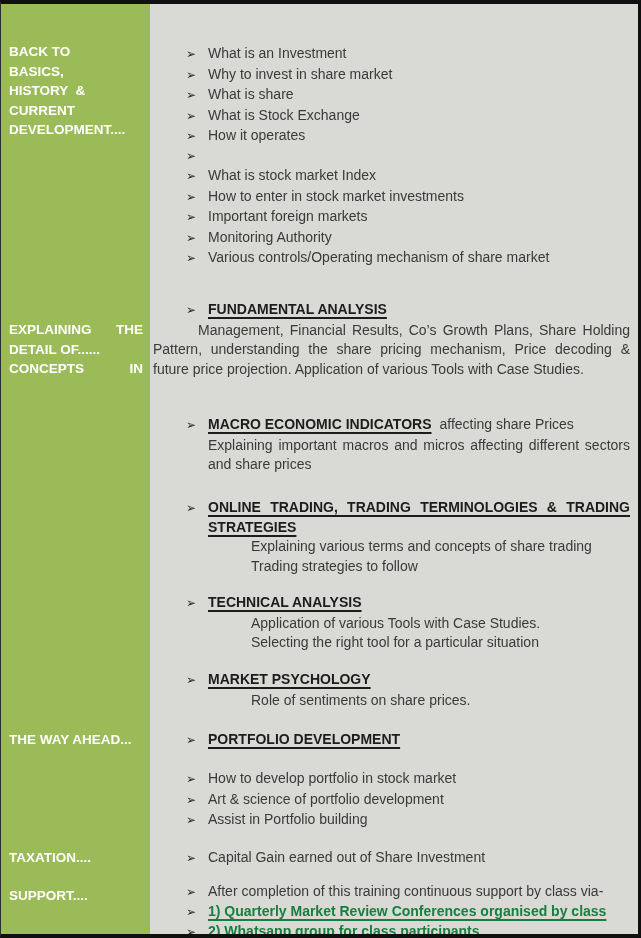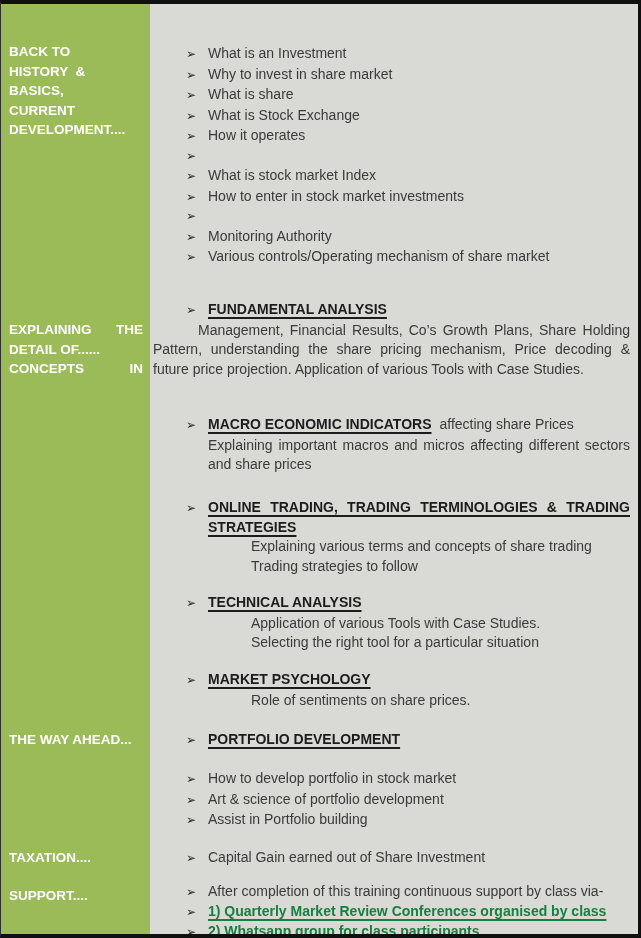--- a/index.html
+++ b/index.html
@@ -64,22 +64,22 @@
   .sec-2 .para{margin-left:55px;}
   .deep-line{margin-left:98px;}
 </style>
 </head>
 <body>
 
 <div class="page">
   <div class="sidebar">
       <div class="side-label side-label-0">
         <div class="side-line">BACK TO</div>
+        <div class="side-line">BASICS,</div>
         <div class="side-line">HISTORY  &amp;</div>
-        <div class="side-line">BASICS,</div>
         <div class="side-line">CURRENT</div>
         <div class="side-line">DEVELOPMENT....</div>
       </div>
       <div class="side-label side-label-1">
         <div class="side-line spread">
           <span>EXPLAINING</span>
           <span>THE</span>
         </div>
         <div class="side-line">DETAIL OF......</div>
         <div class="side-line spread">
@@ -125,20 +125,21 @@
         <div class="bullet-row">
           <span class="bullet">➢</span>
           <span class="row-text">What is stock market Index</span>
         </div>
         <div class="bullet-row">
           <span class="bullet">➢</span>
           <span class="row-text">How to enter in stock market investments</span>
         </div>
         <div class="bullet-row">
           <span class="bullet">➢</span>
+          <span class="row-text">Important foreign markets</span>
         </div>
         <div class="bullet-row">
           <span class="bullet">➢</span>
           <span class="row-text">Monitoring Authority</span>
         </div>
         <div class="bullet-row">
           <span class="bullet">➢</span>
           <span class="row-text">Various controls/Operating mechanism of share market</span>
         </div>
       </div>

